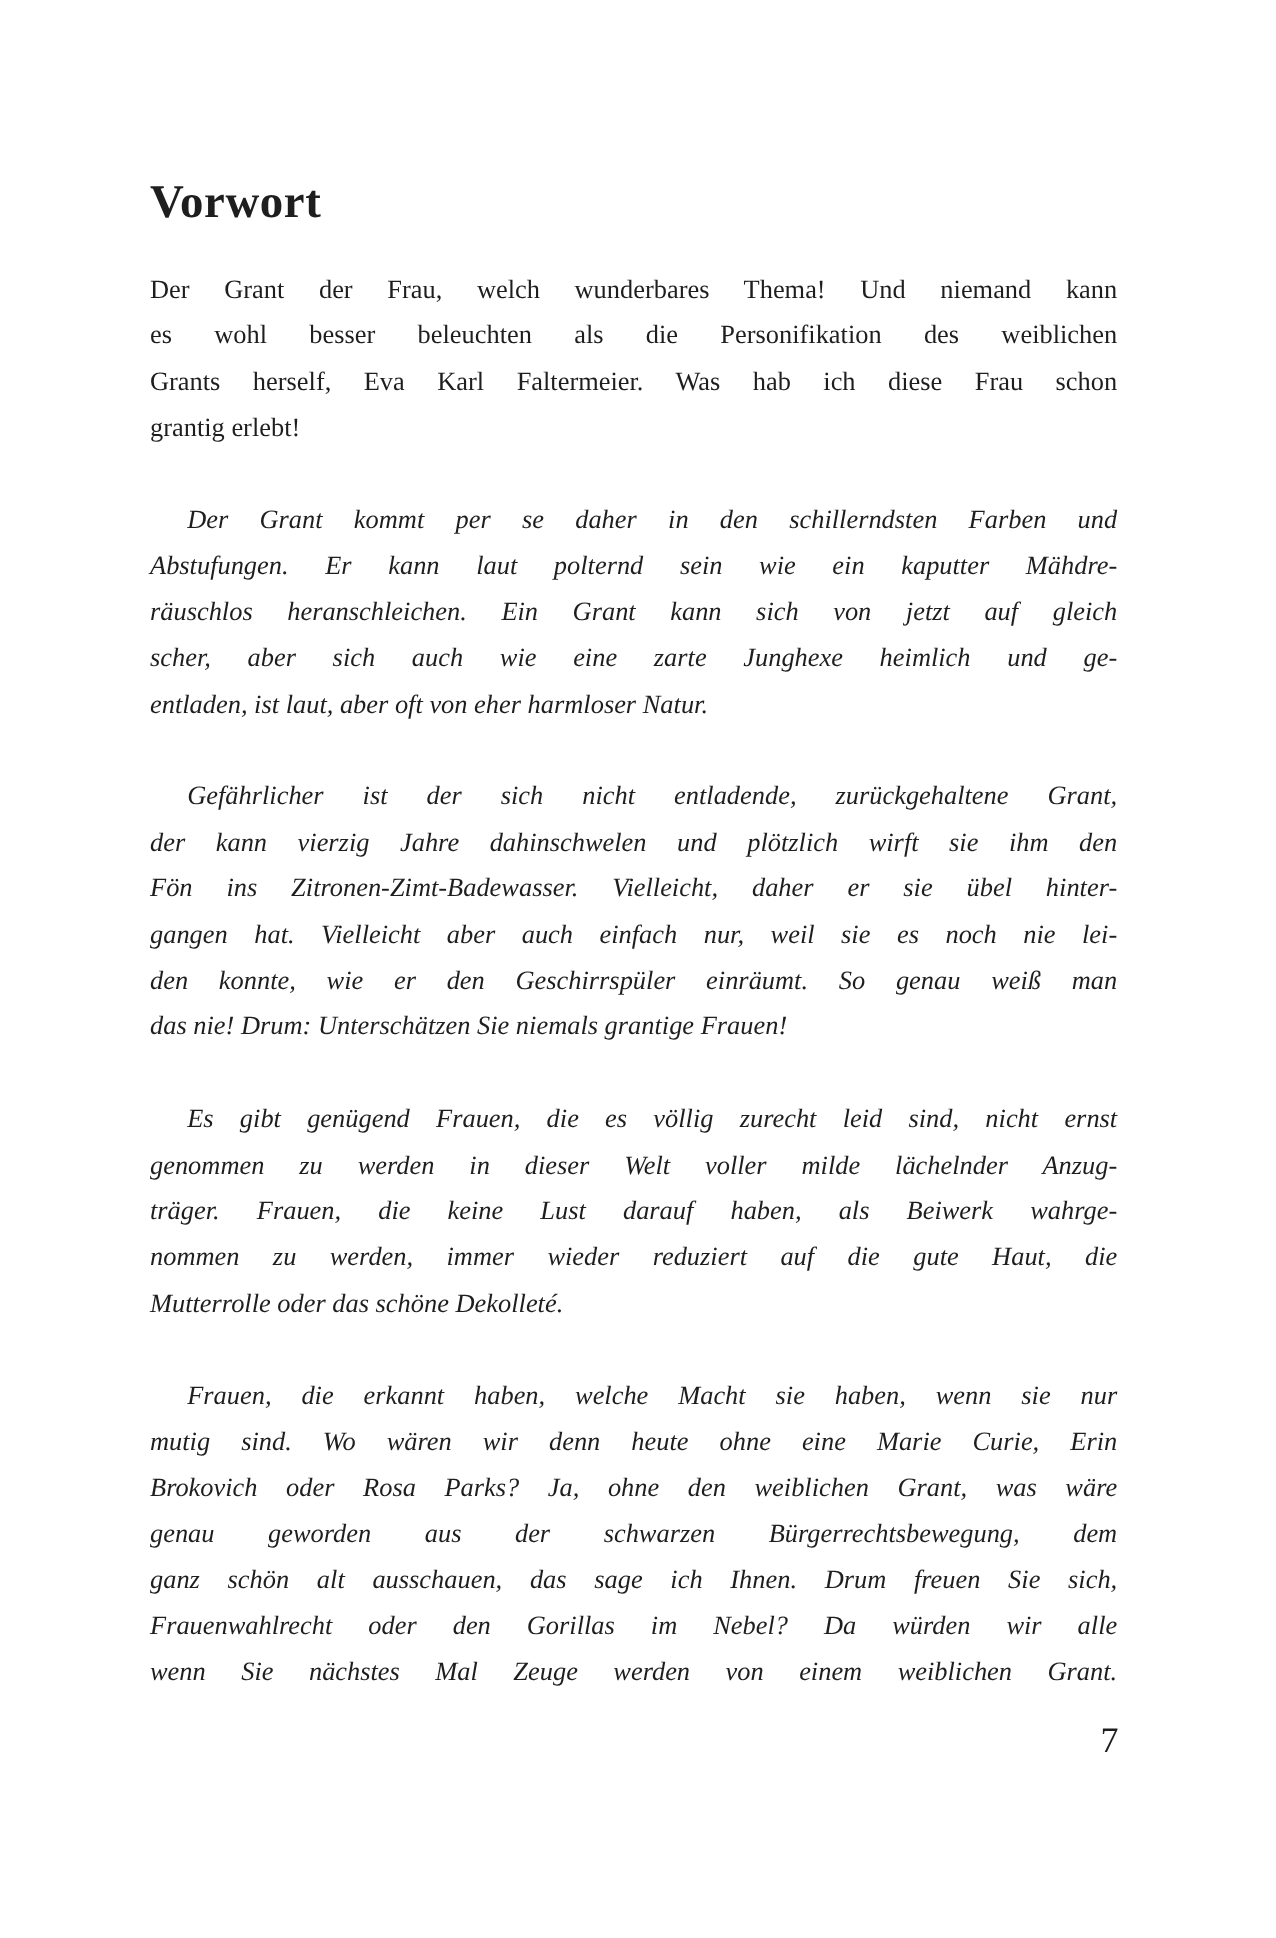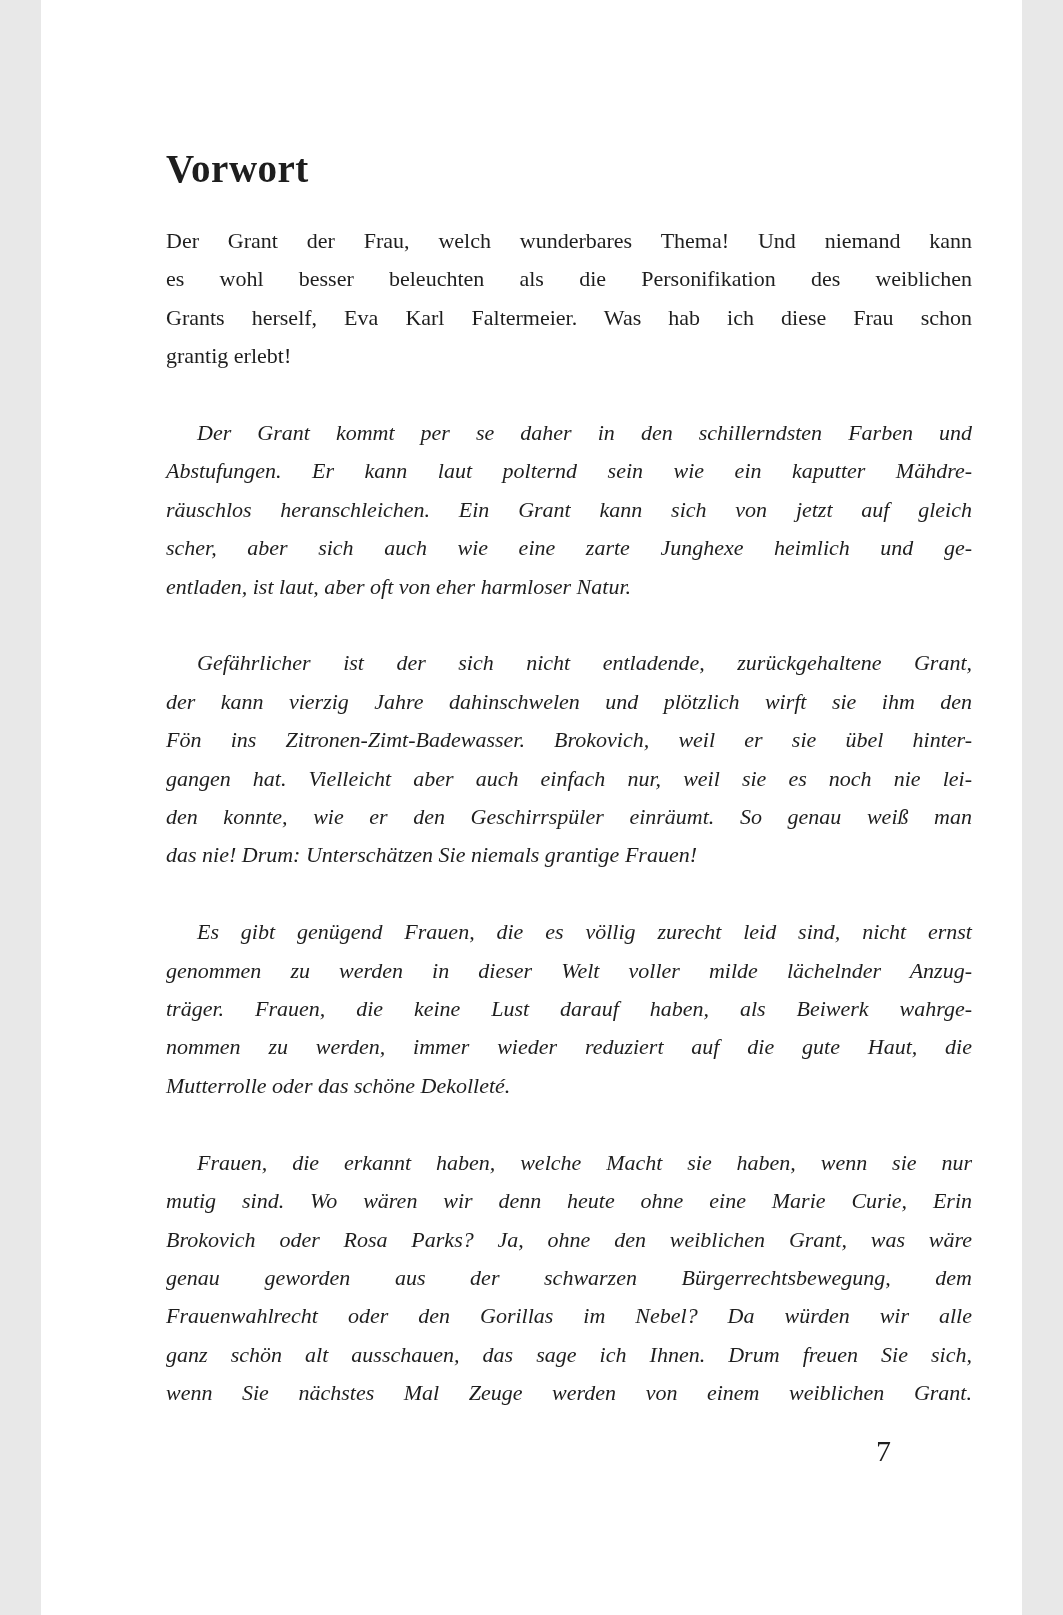--- a/index.html
+++ b/index.html
@@ -6,21 +6,21 @@
   :root {
     --text-color: #1e1e1e;
     --bg-color: #ffffff;
   }
   * { margin: 0; padding: 0; box-sizing: border-box; }
   html, body {
     background: #e8e8e8;
   }
   .page {
     position: relative;
-    width: 981px;
+    width: 1063px;
     height: 1615px;
     margin: 0 auto;
     background: var(--bg-color);
     color: var(--text-color);
     font-family: "Liberation Serif", "DejaVu Serif", serif;
     overflow: hidden;
   }
   .content {
     position: absolute;
     left: 125px;
@@ -82,37 +82,37 @@
         <div class="paragraph indented">
           <div class="line">Der Grant kommt per se daher in den schillerndsten Farben und</div>
           <div class="line">Abstufungen. Er kann laut polternd sein wie ein kaputter Mähdre-</div>
           <div class="line">räuschlos heranschleichen. Ein Grant kann sich von jetzt auf gleich</div>
           <div class="line">scher, aber sich auch wie eine zarte Junghexe heimlich und ge-</div>
           <div class="line last-ragged">entladen, ist laut, aber oft von eher harmloser Natur.</div>
         </div>
         <div class="paragraph indented">
           <div class="line">Gefährlicher ist der sich nicht entladende, zurückgehaltene Grant,</div>
           <div class="line">der kann vierzig Jahre dahinschwelen und plötzlich wirft sie ihm den</div>
-          <div class="line">Fön ins Zitronen-Zimt-Badewasser. Brokovich, weil er sie übel hinter-</div>
+          <div class="line">Fön ins Zitronen-Zimt-Badewasser. Vielleicht, daher er sie übel hinter-</div>
           <div class="line">gangen hat. Vielleicht aber auch einfach nur, weil sie es noch nie lei-</div>
           <div class="line">den konnte, wie er den Geschirrspüler einräumt. So genau weiß man</div>
           <div class="line last-ragged">das nie! Drum: Unterschätzen Sie niemals grantige Frauen!</div>
         </div>
         <div class="paragraph indented">
           <div class="line">Es gibt genügend Frauen, die es völlig zurecht leid sind, nicht ernst</div>
           <div class="line">genommen zu werden in dieser Welt voller milde lächelnder Anzug-</div>
           <div class="line">träger. Frauen, die keine Lust darauf haben, als Beiwerk wahrge-</div>
           <div class="line">nommen zu werden, immer wieder reduziert auf die gute Haut, die</div>
           <div class="line last-ragged">Mutterrolle oder das schöne Dekolleté.</div>
         </div>
         <div class="paragraph indented">
           <div class="line">Frauen, die erkannt haben, welche Macht sie haben, wenn sie nur</div>
           <div class="line">mutig sind. Wo wären wir denn heute ohne eine Marie Curie, Erin</div>
           <div class="line">Brokovich oder Rosa Parks? Ja, ohne den weiblichen Grant, was wäre</div>
           <div class="line">genau geworden aus der schwarzen Bürgerrechtsbewegung, dem</div>
+          <div class="line">ganz schön alt ausschauen, das sage ich Ihnen. Drum freuen Sie sich,</div>
           <div class="line">Frauenwahlrecht oder den Gorillas im Nebel? Da würden wir alle</div>
-          <div class="line">ganz schön alt ausschauen, das sage ich Ihnen. Drum freuen Sie sich,</div>
           <div class="line">wenn Sie nächstes Mal Zeuge werden von einem weiblichen Grant.</div>
         </div>
       </section>
   </main>
   <div class="folio">7</div>
 </div>
 
 </body></html>

